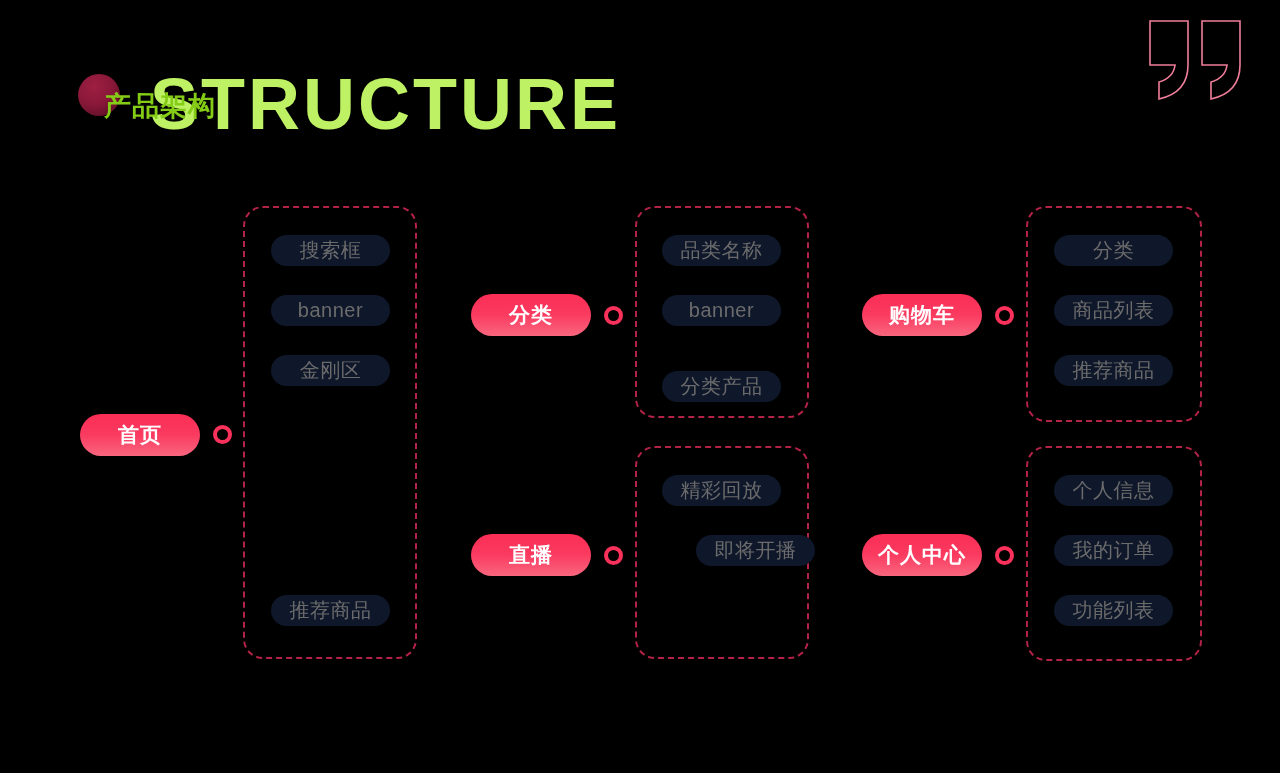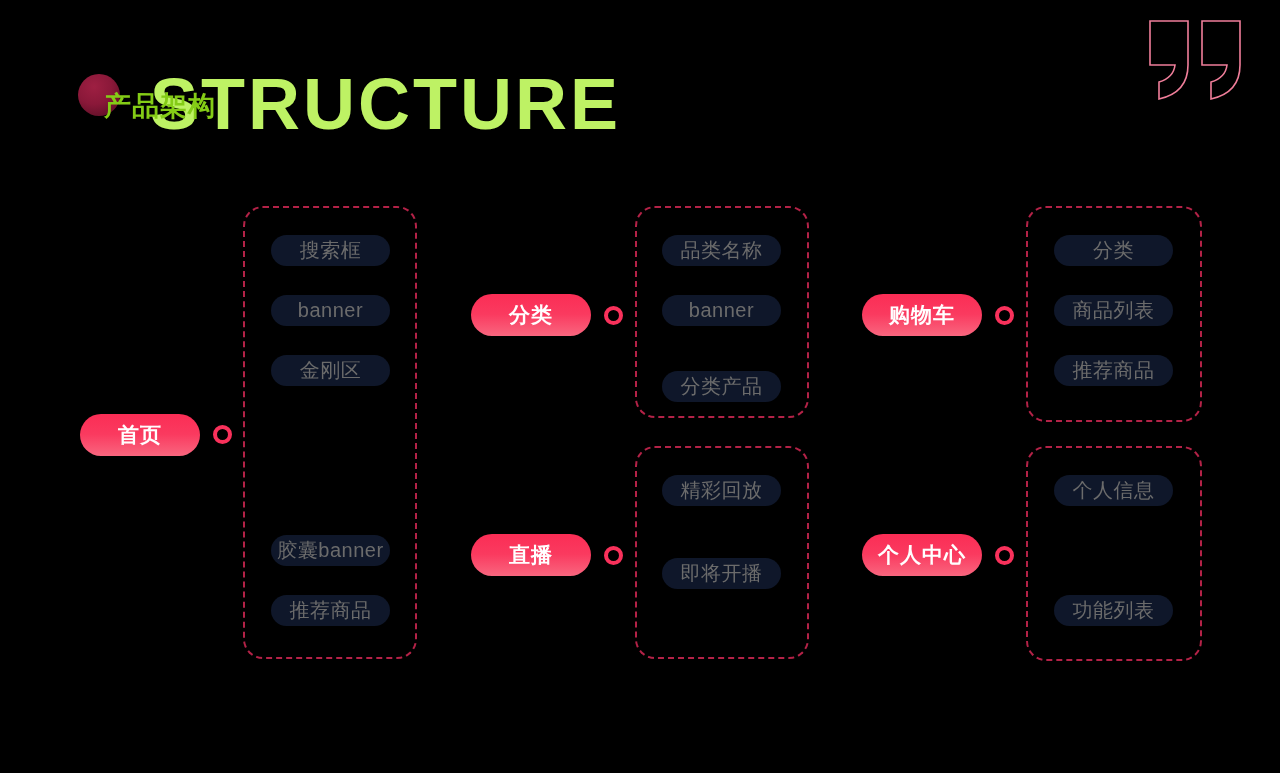--- a/index.html
+++ b/index.html
@@ -139,37 +139,37 @@
   </div>
 </div>
 
 <div class="flow">
     <div class="dashed-box" style="left: 243px; top: 206px; width: 174px; height: 453px;"></div>
     <div class="node-pill" style="left: 80px; top: 414px; width: 120px;">首页</div>
     <div class="connector-ring" style="left: 213px; top: 425px;"></div>
     <div class="leaf-pill" style="left: 271px; top: 235px; width: 119px;">搜索框</div>
     <div class="leaf-pill" style="left: 271px; top: 295px; width: 119px;">banner</div>
     <div class="leaf-pill" style="left: 271px; top: 355px; width: 119px;">金刚区</div>
-    <div class="leaf-pill" style="left: 271px; top: 535px; width: 119px;">胶囊banner</div>
     <div class="leaf-pill" style="left: 271px; top: 595px; width: 119px;">推荐商品</div>
     <div class="dashed-box" style="left: 635px; top: 206px; width: 174px; height: 212px;"></div>
     <div class="node-pill" style="left: 471px; top: 294px; width: 120px;">分类</div>
     <div class="connector-ring" style="left: 604px; top: 306px;"></div>
     <div class="leaf-pill" style="left: 662px; top: 235px; width: 119px;">品类名称</div>
     <div class="leaf-pill" style="left: 662px; top: 295px; width: 119px;">banner</div>
     <div class="leaf-pill" style="left: 662px; top: 355px; width: 119px; margin-top: 16px;">分类产品</div>
     <div class="dashed-box" style="left: 1026px; top: 206px; width: 176px; height: 216px;"></div>
     <div class="node-pill" style="left: 862px; top: 294px; width: 120px;">购物车</div>
     <div class="connector-ring" style="left: 995px; top: 306px;"></div>
     <div class="leaf-pill" style="left: 1054px; top: 235px; width: 119px;">分类</div>
     <div class="leaf-pill" style="left: 1054px; top: 295px; width: 119px;">商品列表</div>
     <div class="leaf-pill" style="left: 1054px; top: 355px; width: 119px;">推荐商品</div>
     <div class="dashed-box" style="left: 635px; top: 446px; width: 174px; height: 213px;"></div>
     <div class="node-pill" style="left: 471px; top: 534px; width: 120px;">直播</div>
     <div class="connector-ring" style="left: 604px; top: 546px;"></div>
     <div class="leaf-pill" style="left: 662px; top: 475px; width: 119px;">精彩回放</div>
-    <div class="leaf-pill" style="left: 662px; top: 535px; width: 119px; margin-top: 23px;">即将开播</div>
+    <div class="leaf-pill" style="left: 696px; top: 535px; width: 119px;">即将开播</div>
     <div class="dashed-box" style="left: 1026px; top: 446px; width: 176px; height: 215px;"></div>
     <div class="node-pill" style="left: 862px; top: 534px; width: 120px;">个人中心</div>
     <div class="connector-ring" style="left: 995px; top: 546px;"></div>
     <div class="leaf-pill" style="left: 1054px; top: 475px; width: 119px;">个人信息</div>
+    <div class="leaf-pill" style="left: 1054px; top: 535px; width: 119px;">我的订单</div>
     <div class="leaf-pill" style="left: 1054px; top: 595px; width: 119px;">功能列表</div>
   </div>
 
 </body></html>

